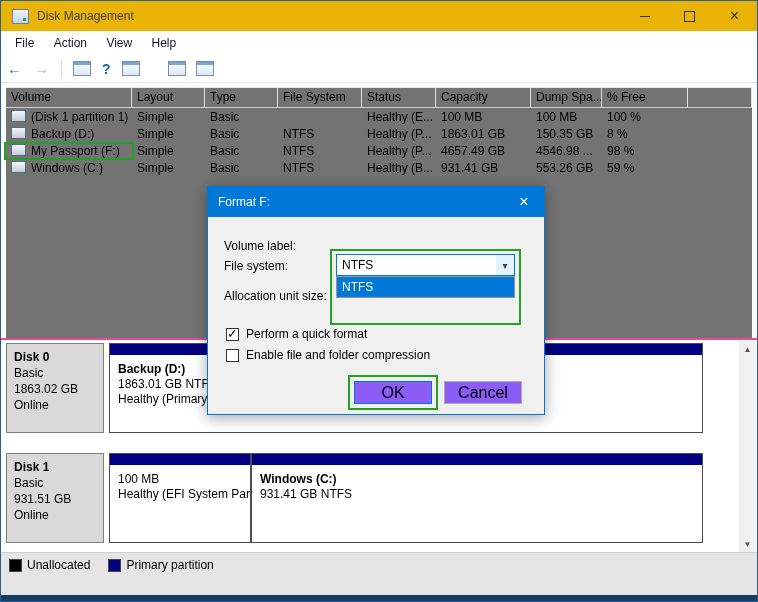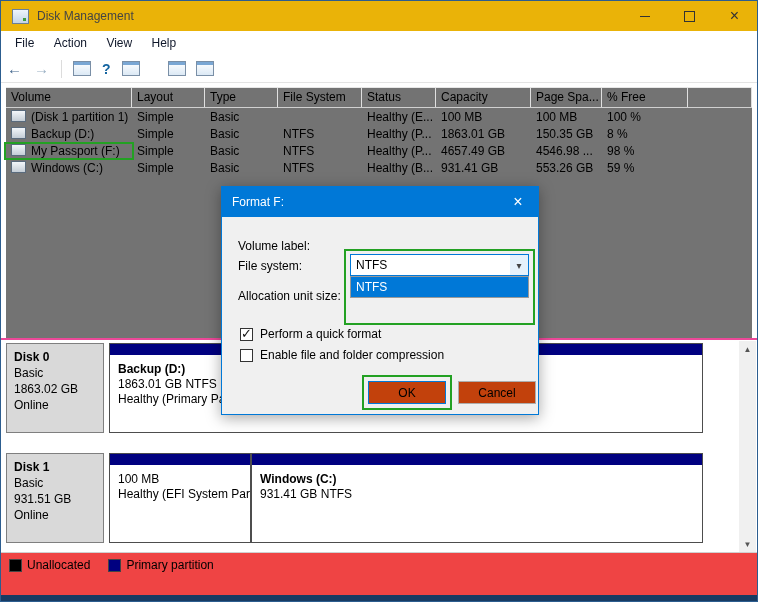--- a/index.html
+++ b/index.html
@@ -57,50 +57,50 @@
   .part-band{height:11px;background:var(--color-navy,#000080);}
   .part-text{padding:7px 8px 0;line-height:15px;white-space:nowrap;}
   .pt-title{font-weight:bold;}
 
   
   .vscroll{position:absolute;right:1px;top:1px;bottom:1px;width:17px;background:#f0f0f0;}
   .vs-btn{height:17px;display:flex;align-items:center;justify-content:center;font-size:8px;color:#555;background:#f0f0f0;}
   .vs-btn.down{position:absolute;bottom:0;left:0;right:0;}
 
   
-  .statusbar{position:absolute;left:0;right:0;top:551px;height:43px;background:#ef4444;border-top:1px solid #d0d0d0;}
+  .statusbar{position:absolute;left:0;right:0;top:551px;height:43px;background:#e5e5e5;border-top:1px solid #d0d0d0;}
   .legend{position:absolute;left:8px;top:4px;display:flex;gap:18px;align-items:center;height:16px;}
   .lg-item{display:flex;align-items:center;gap:5px;}
   .lg-swatch{width:11px;height:11px;border:1px solid #444;display:inline-block;}
   .sw-black{background:var(--color-unallocated,#000);}
   .sw-navy{background:var(--color-navy,#000080);}
   .bottom-strip{position:absolute;left:0;right:0;bottom:0;height:6px;background:#173b63;}
 
   
-  .dialog{position:absolute;left:220px;top:185px;width:316px;height:227px;background:#f0f0f0;border:1px solid var(--color-accent,#0078d7);box-shadow:0 3px 14px rgba(0,0,0,.35);z-index:10;}
+  .dialog{position:absolute;left:206px;top:185px;width:316px;height:227px;background:#f0f0f0;border:1px solid var(--color-accent,#0078d7);box-shadow:0 3px 14px rgba(0,0,0,.35);z-index:10;padding-left:20px;}
   .dlg-titlebar{position:absolute;top:0;left:0;right:0;height:30px;background:var(--color-accent,#0078d7);}
   .dlg-title{position:absolute;left:10px;top:0;line-height:30px;color:#fff;}
   .dlg-close{position:absolute;right:0;top:0;width:40px;height:30px;color:#fff;font-size:16px;display:flex;align-items:center;justify-content:center;}
   .dlg-body{position:absolute;top:30px;left:0;right:0;bottom:0;}
   .fld-label{position:absolute;left:16px;line-height:14px;}
   .lbl-volume{top:10px;margin-top:12px;} .lbl-fs{top:42px;} .lbl-alloc{top:72px;}
   .txt-volume{position:absolute;left:128px;top:6px;width:169px;height:20px;border:1px solid #7a7a7a;background:#fff;font-family:inherit;font-size:12px;padding:0 5px;margin:0;}
   .combo{position:absolute;left:128px;top:37px;width:179px;height:22px;box-sizing:border-box;border:1px solid var(--color-accent,#0078d7);background:#fff;}
   .combo-value{position:absolute;left:5px;top:0;line-height:20px;}
   .combo-chevron{position:absolute;right:0;top:0;width:18px;height:20px;background:#e5f1fb;color:#444;font-size:10px;display:flex;align-items:center;justify-content:center;}
   .combo-list{position:absolute;left:128px;top:59px;width:179px;box-sizing:border-box;border:1px solid #999;background:#fff;}
   .combo-item{height:20px;line-height:20px;padding-left:5px;}
   .combo-item.selected{background:var(--color-accent,#0078d7);color:#fff;}
   .green-rect{position:absolute;border:2px solid var(--color-green,#23a123);pointer-events:none;}
   .rect-combo{left:122px;top:32px;width:187px;height:72px;}
   .checkrow{position:absolute;left:18px;display:flex;align-items:center;gap:7px;height:14px;}
   .checkrow.row1{top:110px;} .checkrow.row2{top:131px;}
   .checkbox{position:relative;width:13px;height:13px;box-sizing:border-box;border:1px solid #333;background:#fff;display:inline-block;}
   .checkmark{position:absolute;left:0px;top:-3px;font-size:13px;color:#111;}
-  .btn{position:absolute;top:164px;width:78px;height:23px;background:#c2410c;font-family:inherit;font-size:12px;padding:0;}
+  .btn{position:absolute;top:164px;width:78px;height:23px;background:#8b5cf6;font-family:inherit;font-size:16px;padding:0;}
   .btn-ok{left:146px;border:1px solid var(--color-accent,#0078d7);outline:2px solid var(--color-green,#23a123);outline-offset:4px;}
   .btn-cancel{left:236px;border:1px solid #adadad;}
 </style>
 </head>
 <body>
 
 <div class="window">
 
   <div class="titlebar">
     <span class="app-icon"></span>
@@ -136,21 +136,21 @@
   </div>
 
   <div class="listview">
     <div class="lv-header">
       <div class="hcell c0">Volume</div>
       <div class="hcell c1">Layout</div>
       <div class="hcell c2">Type</div>
       <div class="hcell c3">File System</div>
       <div class="hcell c4">Status</div>
       <div class="hcell c5">Capacity</div>
-      <div class="hcell c6">Page Spa...</div>
+      <div class="hcell c6">Dump Spa...</div>
       <div class="hcell c7">% Free</div>
       <div class="hcell c8"></div>
     </div>
 
     <div class="lv-row">
       <div class="cell c0"><span class="drive-icon"></span><span>(Disk 1 partition 1)</span></div>
       <div class="cell c1">Simple</div>
       <div class="cell c2">Basic</div>
       <div class="cell c3"></div>
       <div class="cell c4">Healthy (E...</div>

